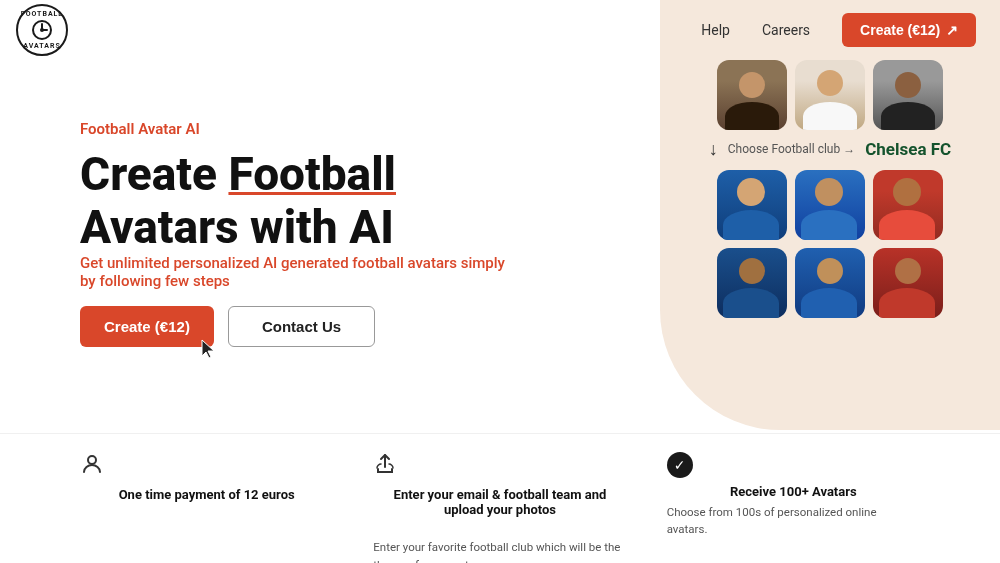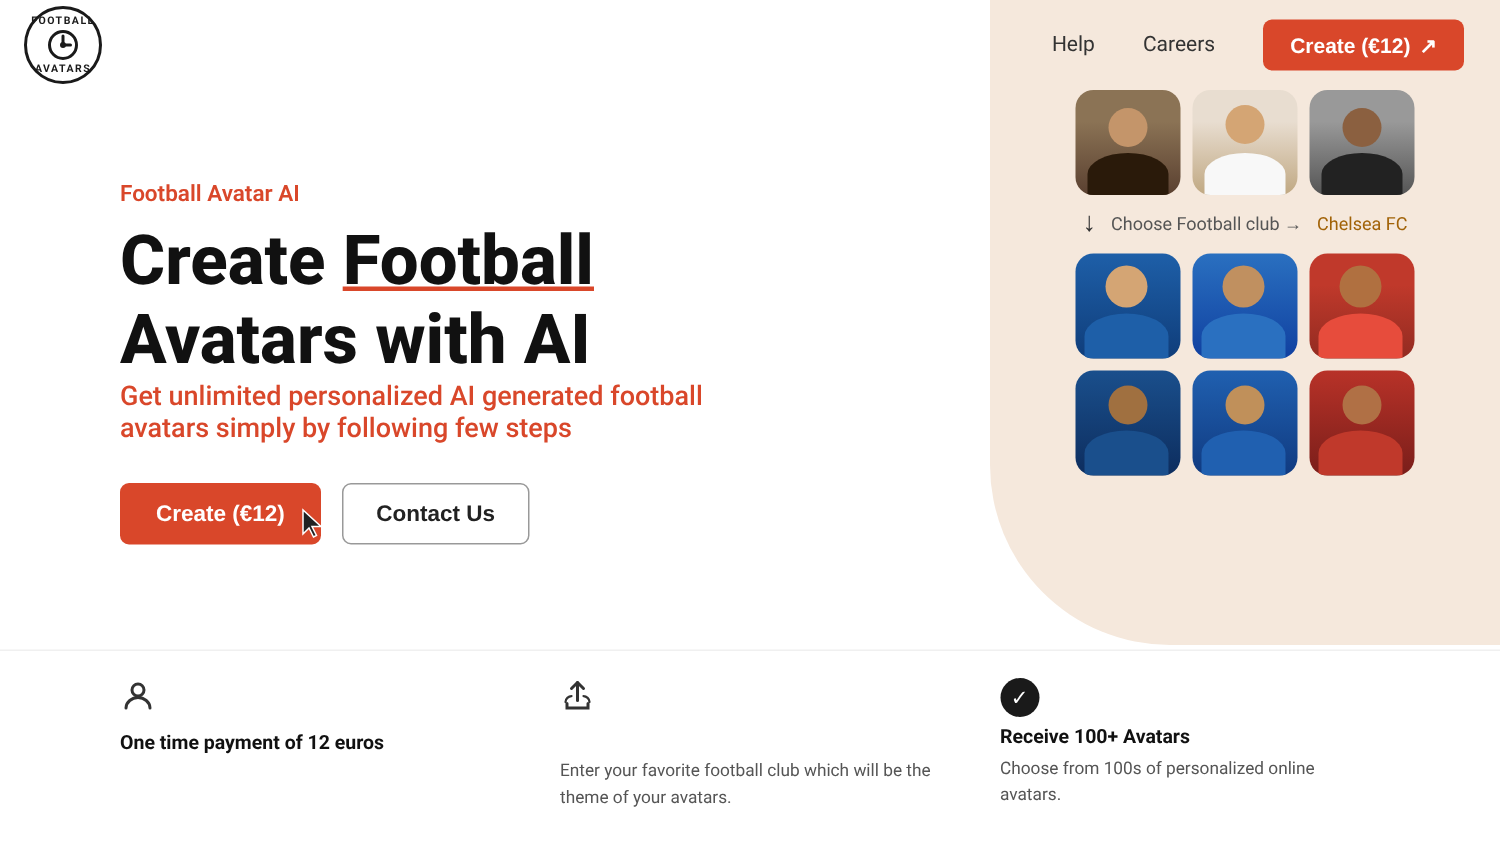--- a/index.html
+++ b/index.html
@@ -101,45 +101,45 @@
       font-weight: 800;
       color: #111;
       line-height: 1.15;
     }
     .hero-title .underline {
       text-decoration: underline;
       text-decoration-color: #d9472a;
       text-decoration-thickness: 3px;
     }
     .hero-desc {
-      font-size: 18px;
+      font-size: 15px;
       color: #d9472a;
       font-weight: 500;
-      margin-bottom: 26px;
+      margin-bottom: 16px;
     }
     .hero-buttons {
       display: flex;
       gap: 14px;
       align-items: center;
     }
     .create-btn-hero {
       background: #d9472a;
       color: white;
       border: none;
       padding: 12px 24px;
       border-radius: 6px;
       font-size: 15px;
       font-weight: 700;
       cursor: pointer;
     }
     .contact-btn {
       background: transparent;
       color: #222;
       border: 1.5px solid #999;
-      padding: 11px 22px;
+      padding: 11px 33px;
       border-radius: 6px;
       font-size: 15px;
       font-weight: 600;
       cursor: pointer;
     }
 
     
     .cursor-hint {
       position: absolute;
       top: 338px;
@@ -167,20 +167,21 @@
     .feature-icon {
       font-size: 22px;
       margin-bottom: 6px;
       color: #333;
     }
     .feature-title {
       font-size: 13px;
       font-weight: 700;
       color: #111;
       margin-bottom: 5px;
+      text-align: center;
     }
     .feature-desc {
       font-size: 11.5px;
       color: #555;
       line-height: 1.5;
     }
 
     
     .right-panel {
       position: absolute;
@@ -281,21 +282,21 @@
       justify-content: center;
       gap: 10px;
       margin: 6px 0 10px 0;
       font-size: 12px;
     }
     .arrow-down {
       font-size: 18px;
       color: #333;
     }
     .club-label-text { color: #555; font-size: 12px; }
-    .club-name { color: #a16207; font-weight: 400; font-size: 12px; }
+    .club-name { color: #14532d; font-weight: 700; font-size: 17px; }
 
     
     .fb-avatar {
       width: 70px;
       height: 70px;
       border-radius: 12px;
       overflow: hidden;
       position: relative;
     }
 
@@ -511,20 +512,21 @@
   <div class="feature-item">
     <div class="feature-icon">
       <svg width="24" height="24" viewBox="0 0 24 24" fill="none">
         <path d="M12 3 L12 15" stroke="#333" stroke-width="2" stroke-linecap="round"></path>
         <path d="M8 7 L12 3 L16 7" stroke="#333" stroke-width="2" stroke-linecap="round" stroke-linejoin="round"></path>
         <path d="M5 17 L5 20 L19 20 L19 17" stroke="#333" stroke-width="2" stroke-linecap="round"></path>
         <path d="M8 12 C6 12 4 14 4 16" stroke="#333" stroke-width="1.5" stroke-linecap="round"></path>
         <path d="M16 12 C18 12 20 14 20 16" stroke="#333" stroke-width="1.5" stroke-linecap="round"></path>
       </svg>
     </div>
+    <div class="feature-title">Enter your email &amp; football team and upload your photos</div>
     <div class="feature-desc">
       <br>
       <span>Enter your favorite football club which will be the theme of your avatars.</span><br>
       
     </div>
   </div>
 
   <div class="feature-item">
     <div class="feature-icon">
       <div class="icon-check">✓</div>

